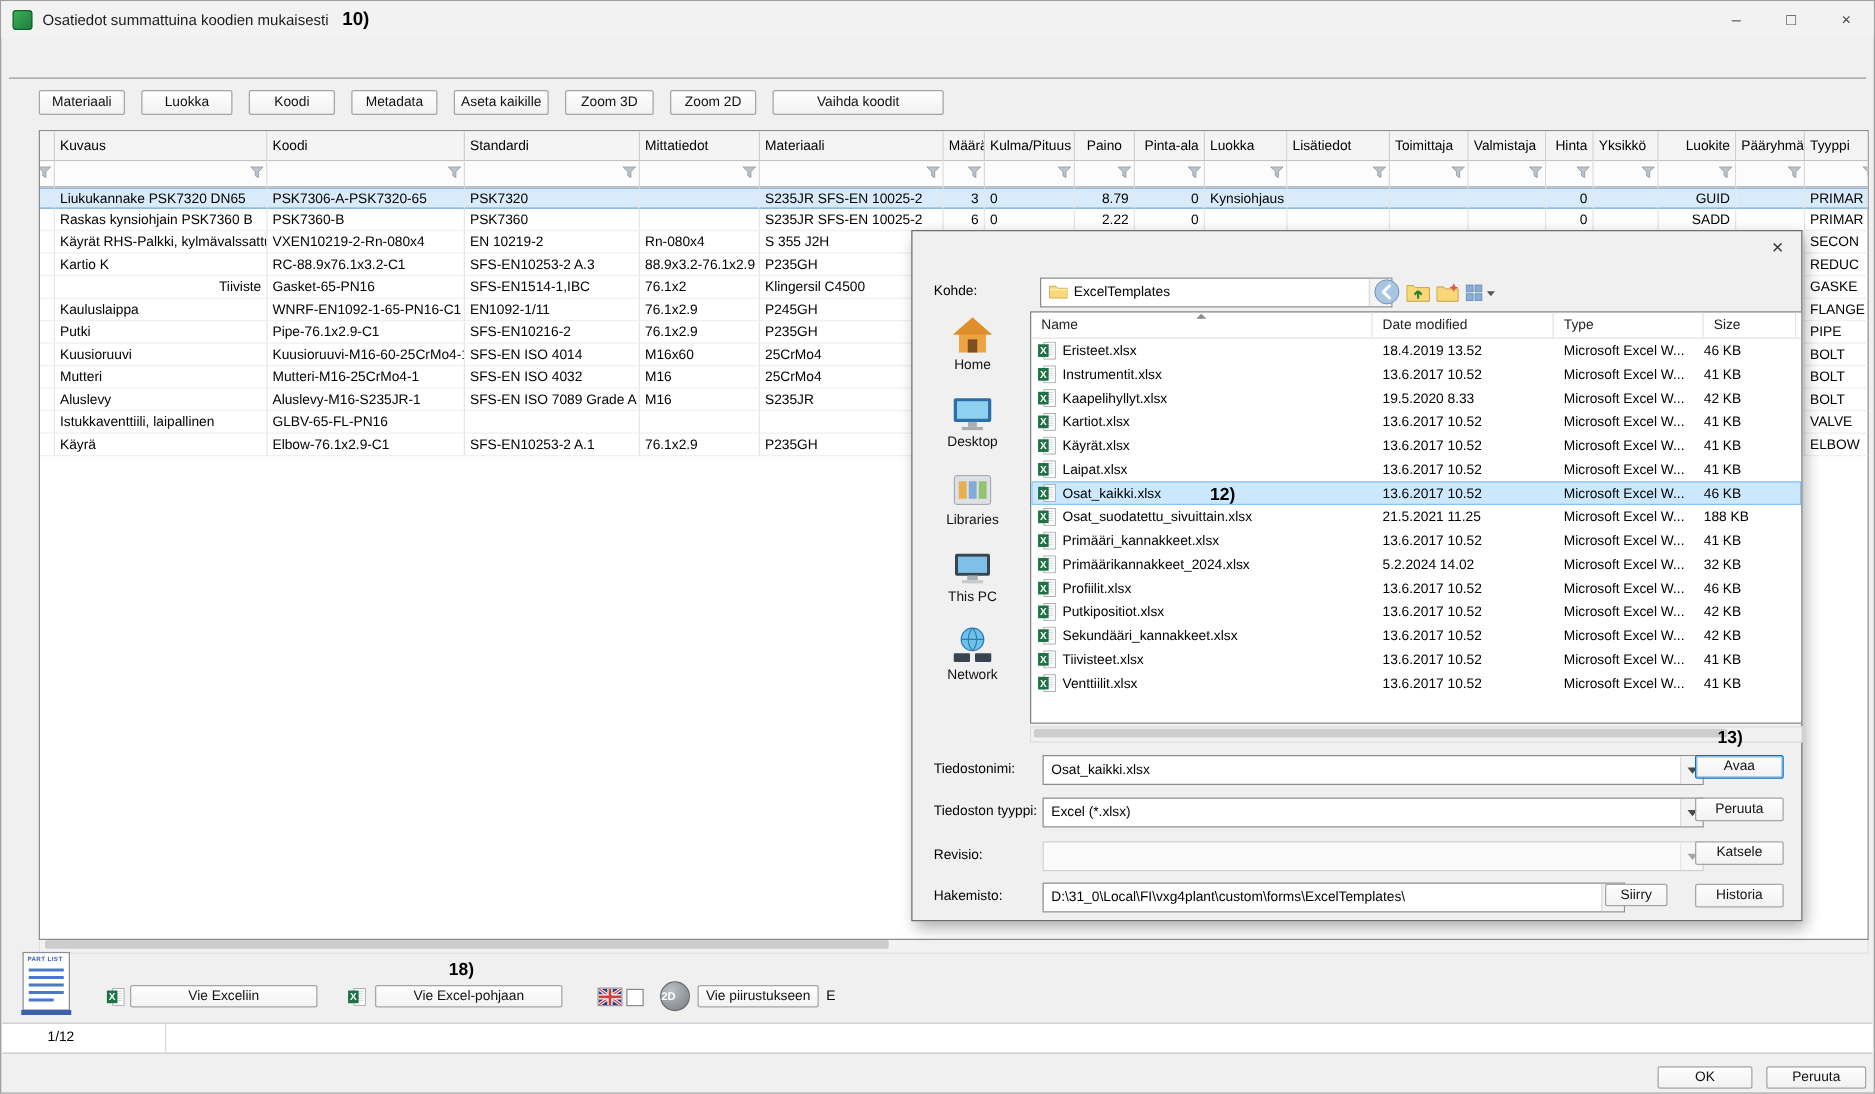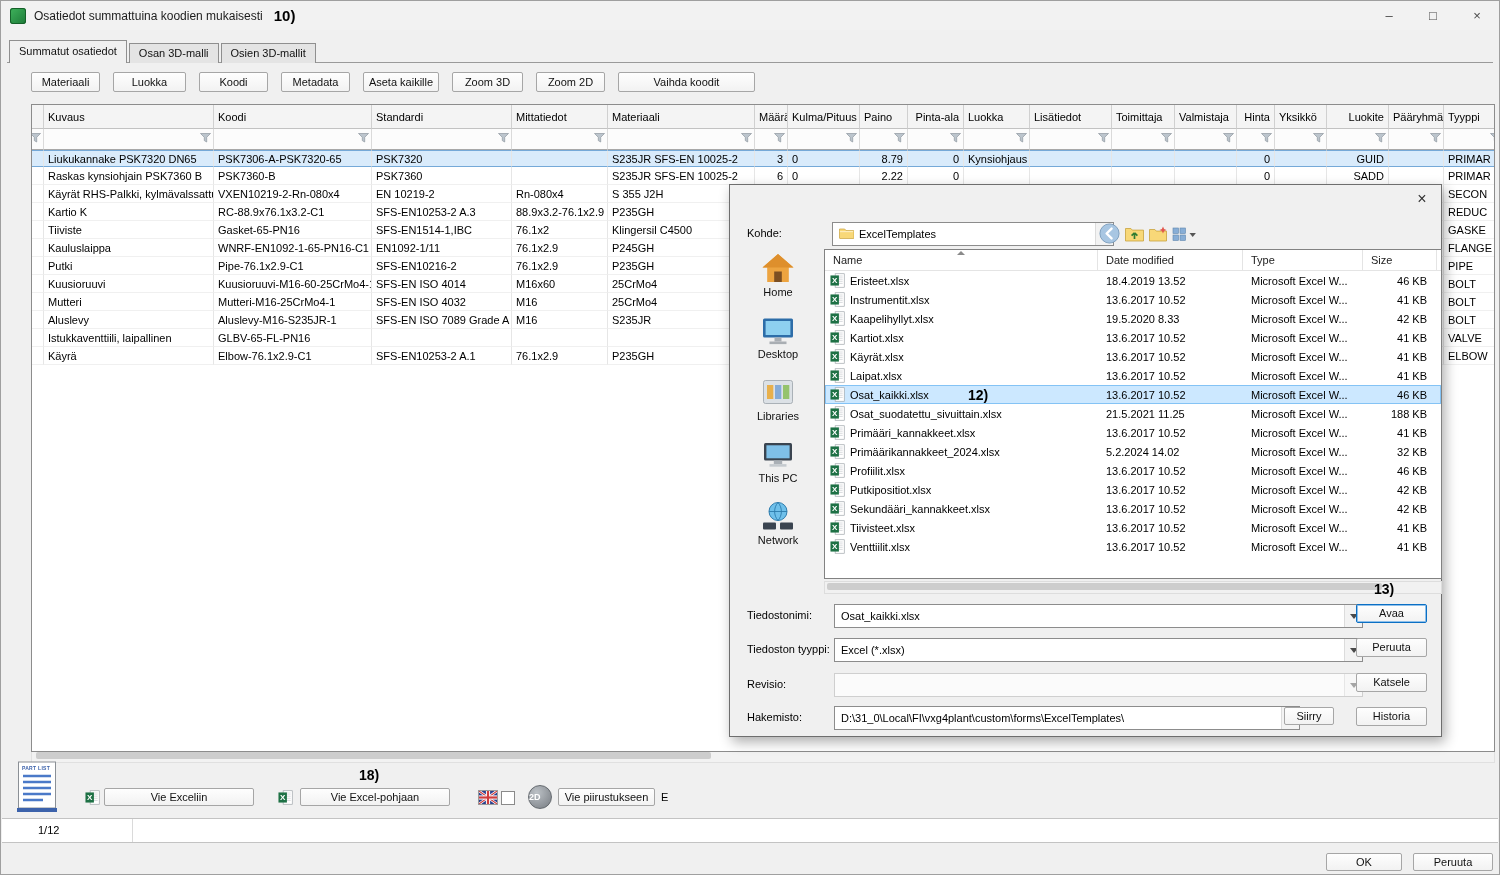--- a/index.html
+++ b/index.html
@@ -109,21 +109,21 @@
   .fl-hdr{display:flex;height:20px;border-bottom:1px solid #e4e4e4}
   .fl-h{font-size:11px;color:#222;padding:4px 0 0 8px;border-right:1px solid #e4e4e4;
         position:relative;overflow:hidden;white-space:nowrap}
   .sort-caret{position:absolute;left:50%;top:1px;margin-left:-4px;width:0;height:0;
               border:4px solid transparent;border-bottom:4px solid #8a8a8a;border-top:none}
   .fl-row{display:flex;height:19px;align-items:center}
   .fl-row.sel{background:#cce8ff;outline:1px solid #84c3f5;outline-offset:-1px}
   .fl-cell{font-size:11px;padding-left:8px;overflow:hidden;white-space:nowrap}
   .fl-name{display:flex;align-items:center;gap:5px;padding-left:5px}
   .fl-name .fic{line-height:0;flex:0 0 auto}
-  .fl-size{text-align:right;padding-right:10px;padding-left:0}
+  .fl-size{text-align:left;padding-right:10px;padding-left:0}
   .fl-scroll{position:absolute;left:94px;top:396px;width:616px;height:11px;background:#f1f1f1;border:1px solid #dddddd}
   .fl-scroll .thumb{position:absolute;left:2px;top:1px;height:7px;width:555px;background:#cdcdcd;border-radius:2px}
   .fcombo{left:104px;width:499px}
   .fcombo.dir{width:436px}
   .dlg-btn{position:absolute;left:626px;width:71px;height:19px}
   .dlg-go{position:absolute;left:554px;top:522px;width:50px;height:18px}
   .a12{position:absolute;left:238px;top:202px}
   .a13{position:absolute;left:644px;top:396px}
 </style>
 </head>
@@ -136,25 +136,20 @@
     <span class="title-text">Osatiedot summattuina koodien mukaisesti</span>
     <span class="annot">10)</span>
     <div class="win-controls">
       <div class="wc">–</div>
       <div class="wc">□</div>
       <div class="wc">×</div>
     </div>
   </div>
 
   <div class="tabline"></div>
-  <div class="tabbar">
-      <div class="tab active">Summatut osatiedot</div>
-      <div class="tab">Osan 3D-malli</div>
-      <div class="tab">Osien 3D-mallit</div>
-    </div>
 
   <div class="toolbar">
       <button class="btn">Materiaali</button>
       <button class="btn">Luokka</button>
       <button class="btn">Koodi</button>
       <button class="btn">Metadata</button>
       <button class="btn">Aseta kaikille</button>
       <button class="btn">Zoom 3D</button>
       <button class="btn">Zoom 2D</button>
       <button class="btn">Vaihda koodit</button>
@@ -186,21 +181,21 @@
       <thead>
         <tr class="hdr">
             <th style="text-align: left;"></th>
             <th style="text-align: left;">Kuvaus</th>
             <th style="text-align: left;">Koodi</th>
             <th style="text-align: left;">Standardi</th>
             <th style="text-align: left;">Mittatiedot</th>
             <th style="text-align: left;">Materiaali</th>
             <th style="text-align: right;">Määrä</th>
             <th style="text-align: left;">Kulma/Pituus</th>
-            <th style="text-align: left; margin-top: 14px;">Paino</th>
+            <th style="text-align: center; margin-top: 14px;">Paino</th>
             <th style="text-align: right;">Pinta-ala</th>
             <th style="text-align: left;">Luokka</th>
             <th style="text-align: left;">Lisätiedot</th>
             <th style="text-align: left;">Toimittaja</th>
             <th style="text-align: left;">Valmistaja</th>
             <th style="text-align: right;">Hinta</th>
             <th style="text-align: left;">Yksikkö</th>
             <th style="text-align: right;">Luokite</th>
             <th style="text-align: left;">Pääryhmä</th>
             <th style="text-align: left;">Tyyppi</th>
@@ -383,21 +378,21 @@
             <td style="text-align: left;"></td>
             <td style="text-align: left;"></td>
             <td style="text-align: right;"></td>
             <td style="text-align: left;"></td>
             <td style="text-align: right;"></td>
             <td style="text-align: left;"></td>
             <td style="text-align: left;">REDUC</td>
           </tr>
           <tr>
             <td style="text-align: left;"></td>
-            <td style="text-align: left;">Tiiviste</td>
+            <td style="text-align: right;">Tiiviste</td>
             <td style="text-align: left;">Gasket-65-PN16</td>
             <td style="text-align: left;">SFS-EN1514-1,IBC</td>
             <td style="text-align: left;">76.1x2</td>
             <td style="text-align: left;">Klingersil C4500</td>
             <td style="text-align: right;"></td>
             <td style="text-align: left;"></td>
             <td style="text-align: right;"></td>
             <td style="text-align: right;"></td>
             <td style="text-align: left;"></td>
             <td style="text-align: left;"></td>

